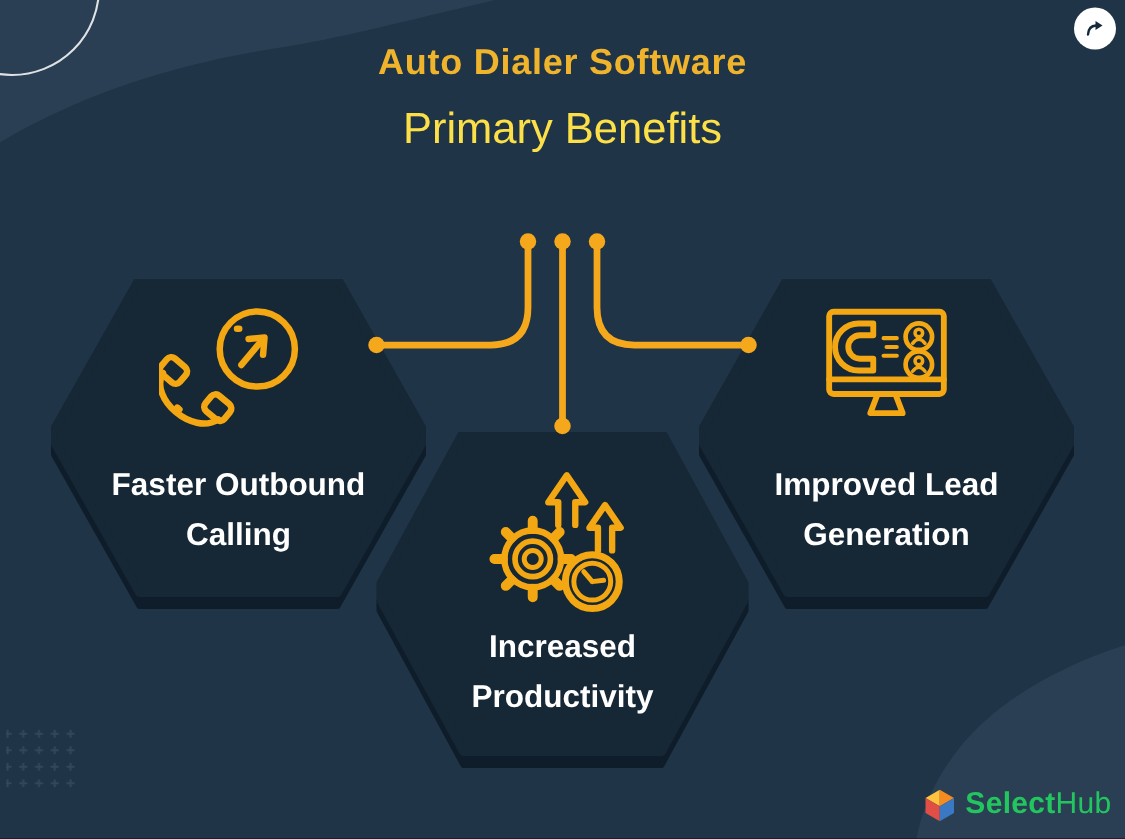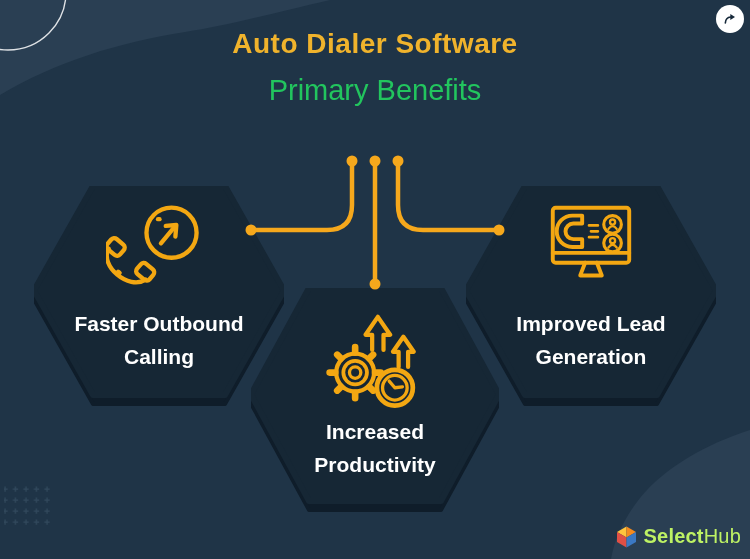--- a/index.html
+++ b/index.html
@@ -5,22 +5,22 @@
   html,body{margin:0;padding:0;background:#0b1520;}
   #canvas{
     position:relative;width:750px;height:559px;overflow:hidden;
     background:#1F3447;font-family:"Liberation Sans",sans-serif;
   }
   svg{display:block;}
   .layer{position:absolute;left:0;top:0;pointer-events:none;}
 
   
   .header{position:absolute;left:0;top:28px;width:100%;text-align:center;z-index:4;}
-  .title{margin:0;font-size:28px;font-weight:700;letter-spacing:.5px;color:#F0B32C;}
-  .subtitle{margin:14px 0 0 0;font-size:29px;font-weight:400;color:#22c55e;}
+  .title{margin:0;font-size:24px;font-weight:700;letter-spacing:.5px;color:#F0B32C;}
+  .subtitle{margin:14px 0 0 0;font-size:29px;font-weight:400;color:#fde047;}
 
   
   .hex-card{position:absolute;z-index:2;}
   .hex-bg{position:absolute;left:0;top:0;}
   .hex-icon{position:absolute;left:50%;transform:translateX(-50%);}
   .hex-label{
     position:absolute;left:50%;transform:translateX(-50%);
     width:185px;text-align:center;color:#FFFFFF;
     font-size:21px;font-weight:700;line-height:1.55;
   }
@@ -40,21 +40,21 @@
     position:absolute;left:716px;top:5px;width:28px;height:28px;border-radius:50%;
     background:#FFFFFF;z-index:6;display:flex;align-items:center;justify-content:center;
     cursor:pointer;
   }
 
   
   .logo{
     position:absolute;right:9px;bottom:11px;z-index:5;
     display:flex;align-items:center;gap:7px;
   }
-  .logo-text{font-size:20px;color:#bef264;letter-spacing:.2px;}
+  .logo-text{font-size:20px;color:#22c55e;letter-spacing:.2px;}
   .logo-bold{font-weight:700;}
   .logo-light{font-weight:400;}
 </style>
 </head>
 <body>
 
 <div id="canvas">
 
   <svg class="layer" width="750" height="559" viewBox="0 0 750 559">
     <path d="M0,0 H330 C270,14 225,26 185,32 C120,42 55,62 0,95 Z" fill="#2A3F53"></path>

